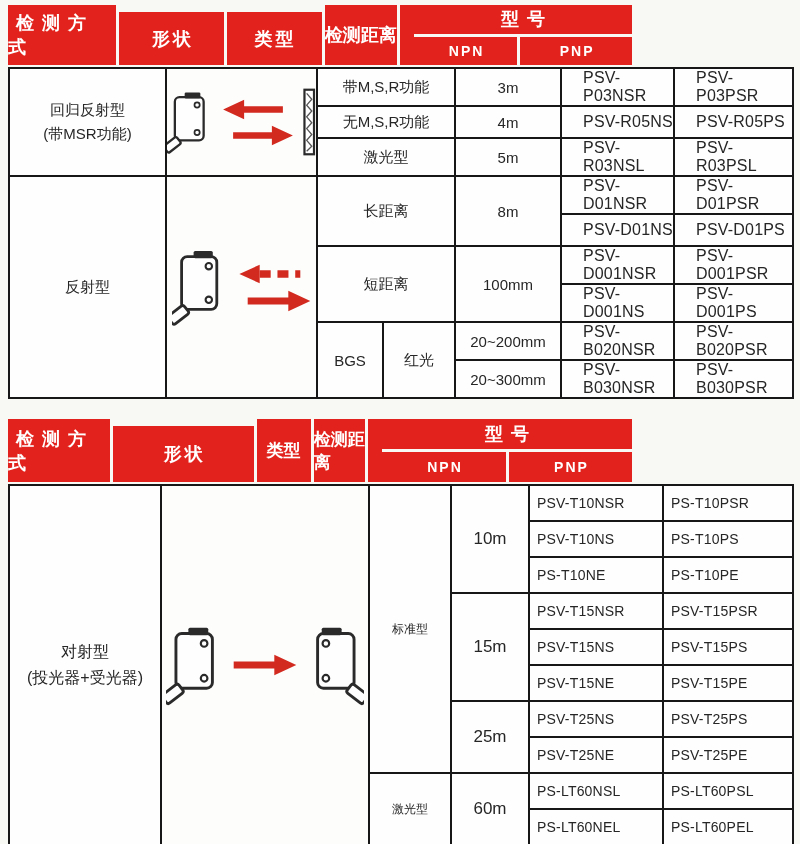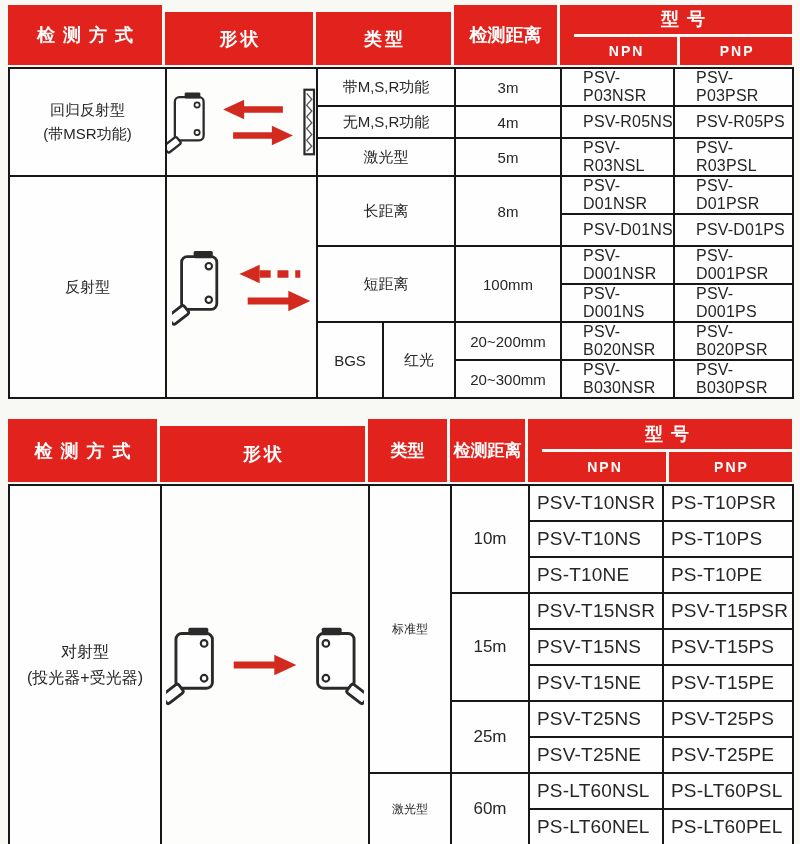--- a/index.html
+++ b/index.html
@@ -15,21 +15,21 @@
     width:800px;height:844px;overflow:hidden;
     background:var(--bg);
     font-family:"Liberation Sans","DejaVu Sans",sans-serif;
     color:var(--ink);
   }
   .page{padding:5px 8px 0 8px;}
   .spec-table{width:784px;}
   .tbl-gap{height:20px;}
 
   
-  .hdr{display:flex;width:784px;margin-bottom:2px;}
+  .hdr{display:flex;width:624px;margin-bottom:2px;}
   .hdr-cell{
     background:var(--red);color:#fff;font-weight:bold;
     display:flex;align-items:center;justify-content:center;
     border-right:3px solid var(--bg);
     font-size:18px;
   }
   .hdr-cell:last-child{border-right:none;padding-left:14px;}
   .sp8{letter-spacing:8px;text-indent:8px;}
   .sp3{letter-spacing:3px;text-indent:3px;margin-top:7px;}
   .hdr-model{display:flex;flex-direction:column;padding:0;align-items:stretch;justify-content:stretch;}
@@ -68,21 +68,21 @@
   
   table{border-collapse:collapse;table-layout:fixed;width:784px;background:#fff;}
   td{
     border:2px solid var(--line);
     text-align:center;vertical-align:middle;
     padding:0;font-size:15px;background:#fefefe;
   }
   .t1 td{height:32px;}
   .t2 td{height:36px;}
   td.model{text-align:left;padding-left:21px;font-size:16px;letter-spacing:0.2px;}
-  .t2 td.model{font-size:19px;padding-left:7px;}
+  .t2 td.model{font-size:14px;padding-left:7px;}
   .t2 td.dist{font-size:17px;}
   .t2 td.type{font-size:12px;}
   td.method{font-size:15px;line-height:1.6;}
   .t2 td.method{font-size:16px;margin-top:15px;}
   td.shape{background:#fdfdfc;}
   .diag{display:flex;align-items:center;justify-content:center;gap:9px;}
   .arrows{display:flex;flex-direction:column;gap:5px;}
   .arrows .shift{margin-left:10px;}
 </style>
 </head>

